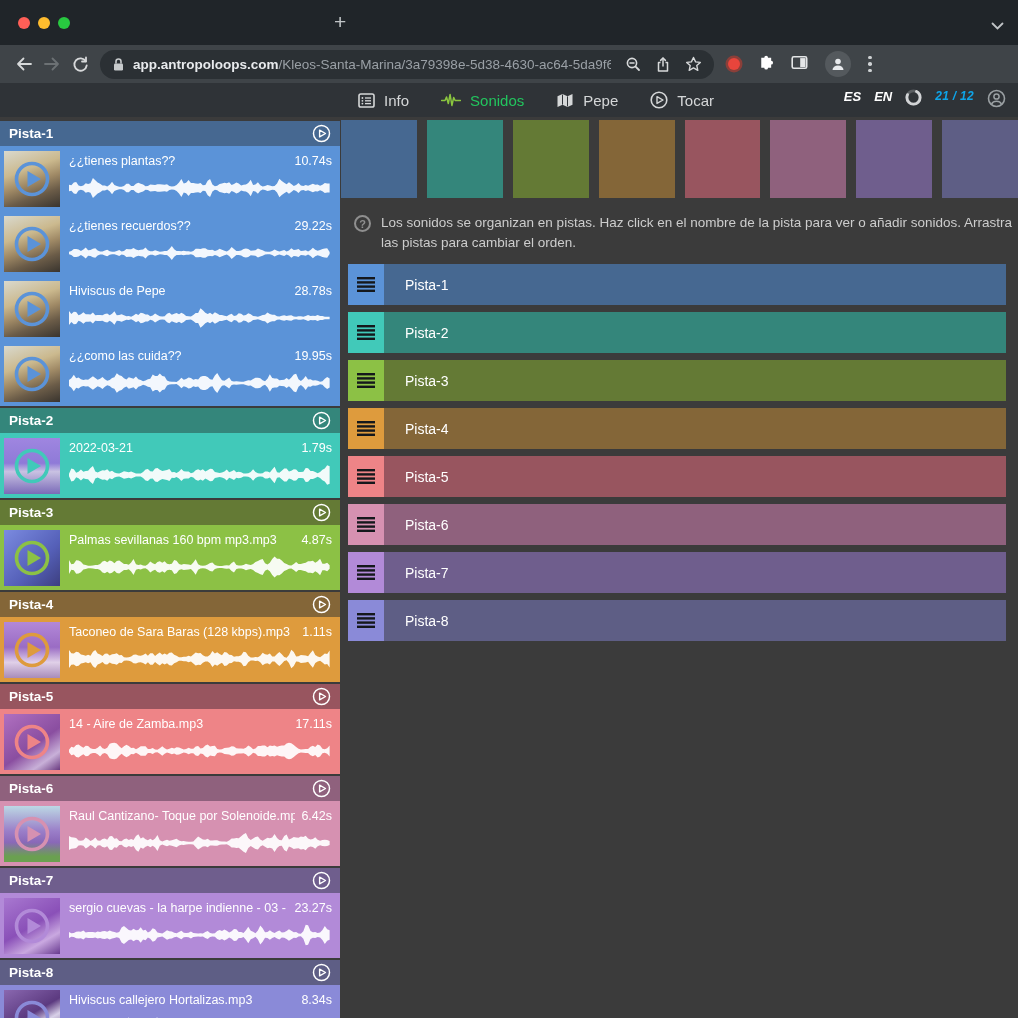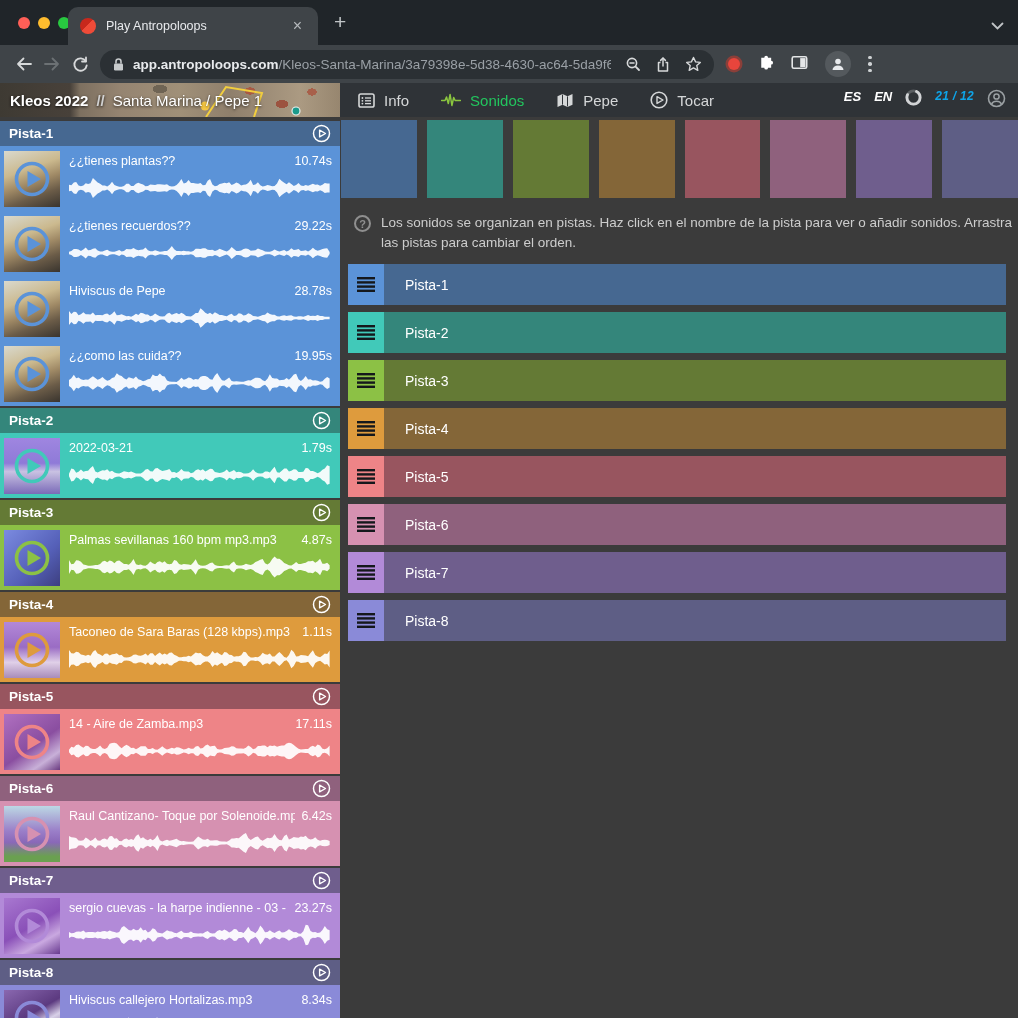--- a/index.html
+++ b/index.html
@@ -104,25 +104,20 @@
 </head>
 <body>
 
 <div class="screen">
 
   <div class="tabstrip">
     <div class="lights">
       <span class="light" id="tl-close" style="background: rgb(255, 95, 87);"></span>
       <span class="light" id="tl-min" style="background: rgb(254, 188, 46);"></span>
       <span class="light" id="tl-zoom" style="background: rgb(40, 200, 64);"></span>
-    </div>
-    <div class="tab">
-      <span class="favicon"></span>
-      <span class="tab-title">Play Antropoloops</span>
-      <span class="tab-close">×</span>
     </div>
     <span class="newtab">+</span>
     <span class="tab-chevron">
       <svg width="13" height="8" viewBox="0 0 13 8">
           <polyline points="1.5,1.5 6.5,6.5 11.5,1.5" fill="none" stroke="#c0c4c6" stroke-width="1.8" stroke-linecap="round"></polyline>
         </svg>
     </span>
   </div>
 
   <div class="toolbar">
@@ -189,32 +184,20 @@
       </span>
       <span class="dots">
           <span></span>
           <span></span>
           <span></span>
         </span>
     </div>
   </div>
 
   <div class="appheader">
-    <div class="map-thumb">
-      <svg class="map-svg" width="340" height="34" viewBox="0 0 340 34">
-        <path d="M206 34 L226 4 L262 10 L254 34" fill="none" stroke="#f2ce3e" stroke-width="2"></path>
-        <circle cx="205" cy="23" r="4.5" fill="#f7c843"></circle>
-        <circle cx="296" cy="28" r="4" fill="#1a9a8c" stroke="#e8f0ee" stroke-width="1.2"></circle>
-      </svg>
-      <div class="breadcrumb">
-        <span class="bc-proj">Kleos 2022</span>
-        <span class="bc-sep">//</span>
-        <span class="bc-page">Santa Marina / Pepe 1</span>
-      </div>
-    </div>
     <nav class="appnav" id="appnav">
         <span class="nav-item">
           <span style="display: flex;">
             <svg width="17" height="15" viewBox="0 0 17 15">
               <rect x="1" y="1" width="15" height="13" rx="1.8" fill="none" stroke="#d5d7d8" stroke-width="1.6"></rect>
               <circle cx="4.4" cy="5" r=".9" fill="#d5d7d8"></circle>
               <circle cx="4.4" cy="7.8" r=".9" fill="#d5d7d8"></circle>
               <circle cx="4.4" cy="10.6" r=".9" fill="#d5d7d8"></circle>
               <line x1="7" y1="5" x2="13" y2="5" stroke="#d5d7d8" stroke-width="1.3"></line>
               <line x1="7" y1="7.8" x2="13" y2="7.8" stroke="#d5d7d8" stroke-width="1.3"></line>

